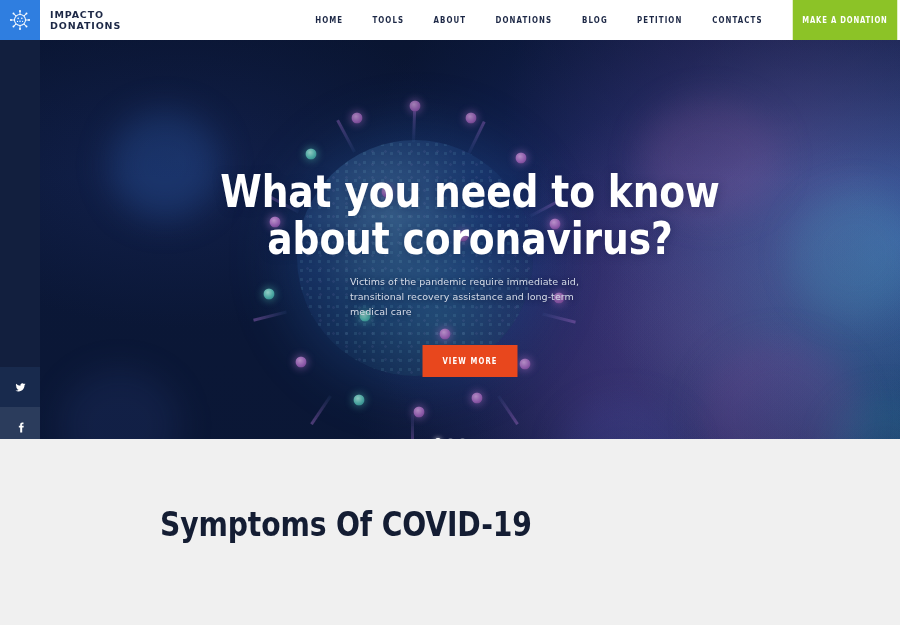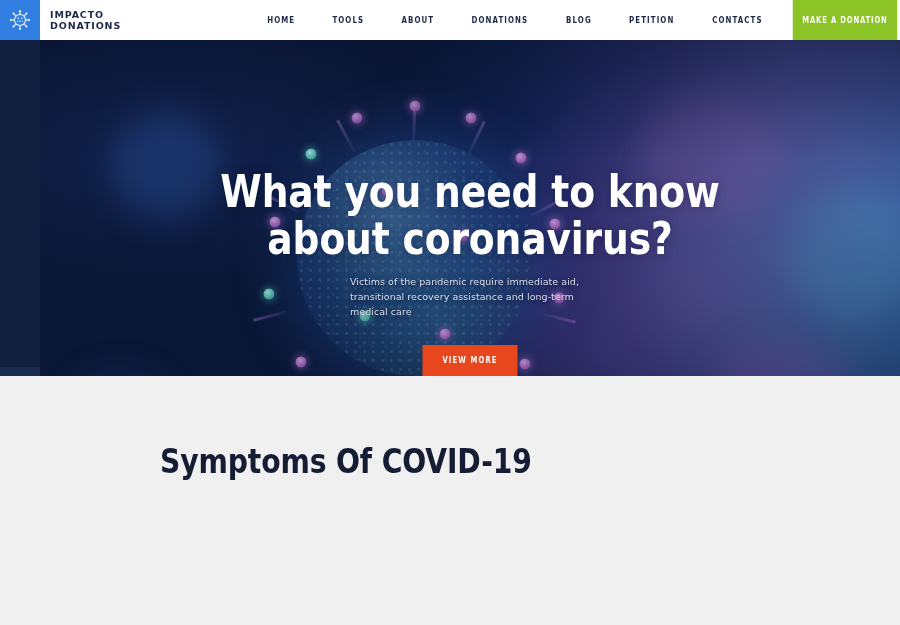--- a/index.html
+++ b/index.html
@@ -40,21 +40,21 @@
     font-size:9.5px;
     font-weight:bold;
     color:#1d2846;
     line-height:11px;
     letter-spacing:.09em;
   }
   .nav {
     margin-left:auto;
     display:flex;
     align-items:center;
-    gap:12px;
+    gap:4px;
     padding-right:14px;
   }
   .nav a {
     font-family:"DejaVu Sans Condensed","Liberation Sans Narrow","Liberation Sans", sans-serif;
     font-size:8.5px;
     font-weight:bold;
     letter-spacing:.14em;
     color:#1d2846;
     text-decoration:none;
     padding:0 11px;
@@ -75,21 +75,21 @@
     letter-spacing:.11em;
     cursor:pointer;
     border:none;
     white-space:nowrap;
     transform:scaleX(.95);
   }
 
   
   .hero {
     position:relative;
-    height:336px;
+    height:399px;
     overflow:hidden;
     background:#0b1838;
   }
   .hero-bg {
     position:absolute;
     inset:0;
     background:
       radial-gradient(circle at 88% 22%, rgba(150,90,170,.30) 0%, rgba(150,90,170,0) 34%),
       radial-gradient(circle at 97% 55%, rgba(70,200,210,.22) 0%, rgba(70,200,210,0) 30%),
       radial-gradient(circle at 78% 75%, rgba(160,80,160,.26) 0%, rgba(160,80,160,0) 32%),

